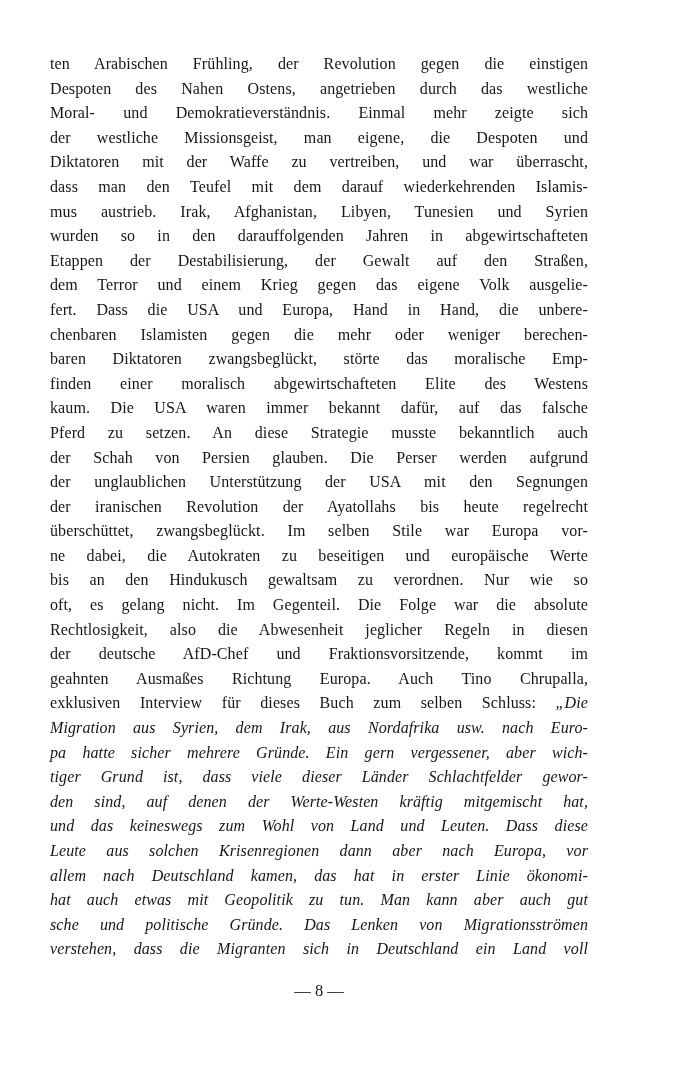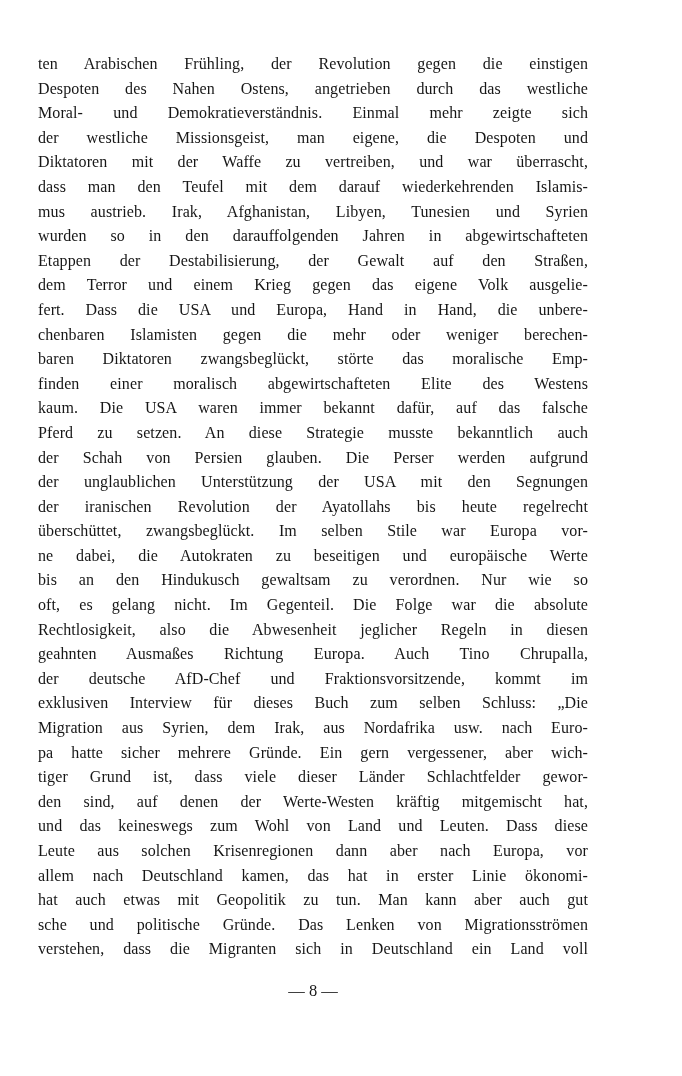--- a/index.html
+++ b/index.html
@@ -7,37 +7,38 @@
     padding: 0;
     background: #ffffff;
   }
   .page {
     position: relative;
     width: 682px;
     height: 1076px;
     margin: 0 auto;
     background: #ffffff;
     box-sizing: border-box;
-    padding: 52px 94px 0 38px;
+    padding: 52px 94px 0 50px;
     overflow: hidden;
     font-family: "Liberation Serif", "DejaVu Serif", serif;
     color: #161616;
   }
   .text-block {
     width: 100%;
   }
   .line {
     font-size: 16px;
     line-height: 24.6px;
     text-align: justify;
     text-align-last: justify;
     -moz-text-align-last: justify;
     letter-spacing: 0.1px;
   }
   .line .it {
+    font-style: italic;
     margin-top: 32px;
   }
   .line .rm {
     font-style: normal;
   }
   .folio {
     margin-top: 17px;
     text-align: center;
     text-align-last: center;
     font-size: 16.5px;
@@ -67,22 +68,22 @@
       <div class="line"><span class="rm">kaum. Die USA waren immer bekannt dafür, auf das falsche</span></div>
       <div class="line"><span class="rm">Pferd zu setzen. An diese Strategie musste bekanntlich auch</span></div>
       <div class="line"><span class="rm">der Schah von Persien glauben. Die Perser werden aufgrund</span></div>
       <div class="line"><span class="rm">der unglaublichen Unterstützung der USA mit den Segnungen</span></div>
       <div class="line"><span class="rm">der iranischen Revolution der Ayatollahs bis heute regelrecht</span></div>
       <div class="line"><span class="rm">überschüttet, zwangsbeglückt. Im selben Stile war Europa vor-</span></div>
       <div class="line"><span class="rm">ne dabei, die Autokraten zu beseitigen und europäische Werte</span></div>
       <div class="line"><span class="rm">bis an den Hindukusch gewaltsam zu verordnen. Nur wie so</span></div>
       <div class="line"><span class="rm">oft, es gelang nicht. Im Gegenteil. Die Folge war die absolute</span></div>
       <div class="line"><span class="rm">Rechtlosigkeit, also die Abwesenheit jeglicher Regeln in diesen</span></div>
+      <div class="line"><span class="rm">der deutsche AfD-Chef und Fraktionsvorsitzende, kommt im</span></div>
       <div class="line"><span class="rm">geahnten Ausmaßes Richtung Europa. Auch Tino Chrupalla,</span></div>
-      <div class="line"><span class="rm">der deutsche AfD-Chef und Fraktionsvorsitzende, kommt im</span></div>
       <div class="line"><span class="rm">exklusiven Interview für dieses Buch zum selben Schluss: </span><span class="it">„Die</span></div>
       <div class="line"><span class="it">Migration aus Syrien, dem Irak, aus Nordafrika usw. nach Euro-</span></div>
       <div class="line"><span class="it">pa hatte sicher mehrere Gründe. Ein gern vergessener, aber wich-</span></div>
       <div class="line"><span class="it">tiger Grund ist, dass viele dieser Länder Schlachtfelder gewor-</span></div>
       <div class="line"><span class="it">den sind, auf denen der Werte-Westen kräftig mitgemischt hat,</span></div>
       <div class="line"><span class="it">und das keineswegs zum Wohl von Land und Leuten. Dass diese</span></div>
       <div class="line"><span class="it">Leute aus solchen Krisenregionen dann aber nach Europa, vor</span></div>
       <div class="line"><span class="it">allem nach Deutschland kamen, das hat in erster Linie ökonomi-</span></div>
       <div class="line"><span class="it">hat auch etwas mit Geopolitik zu tun. Man kann aber auch gut</span></div>
       <div class="line"><span class="it">sche und politische Gründe. Das Lenken von Migrationsströmen</span></div>

